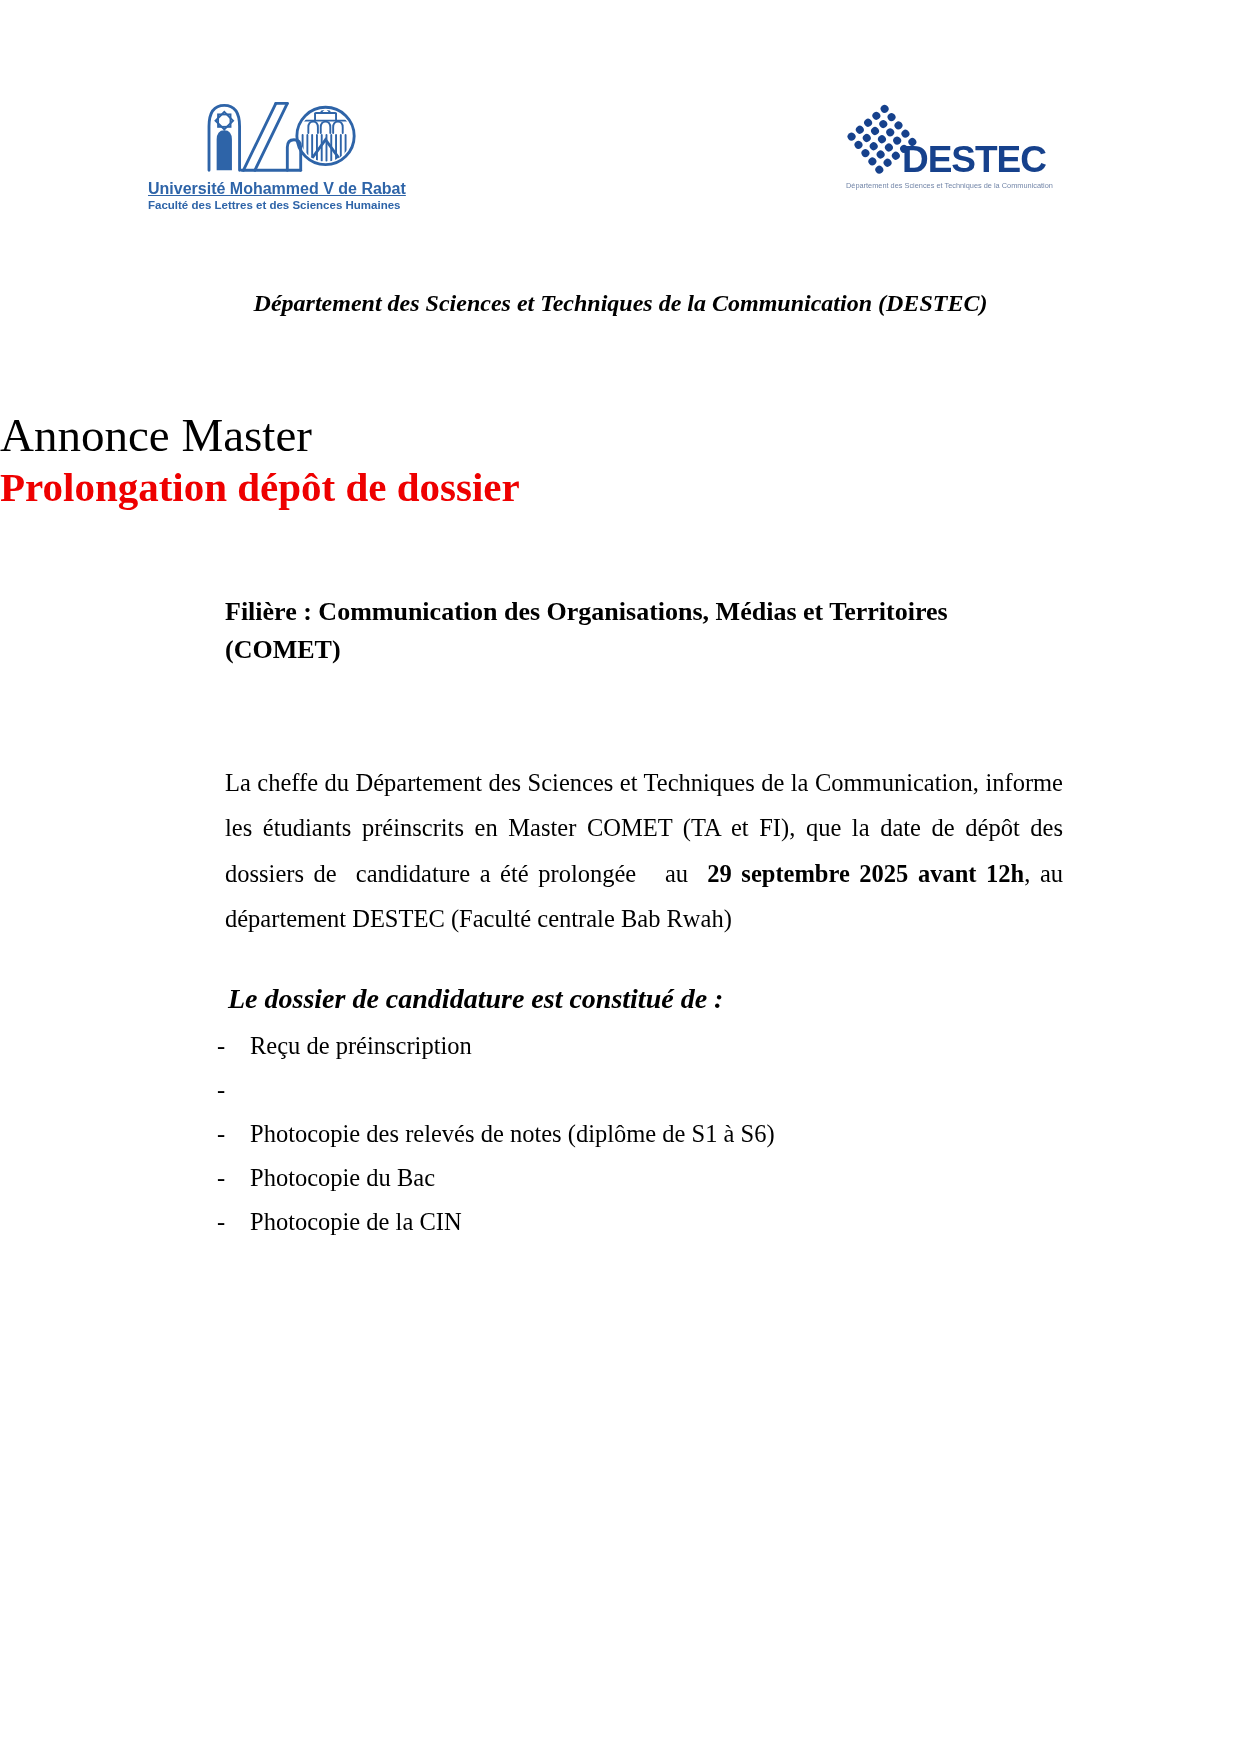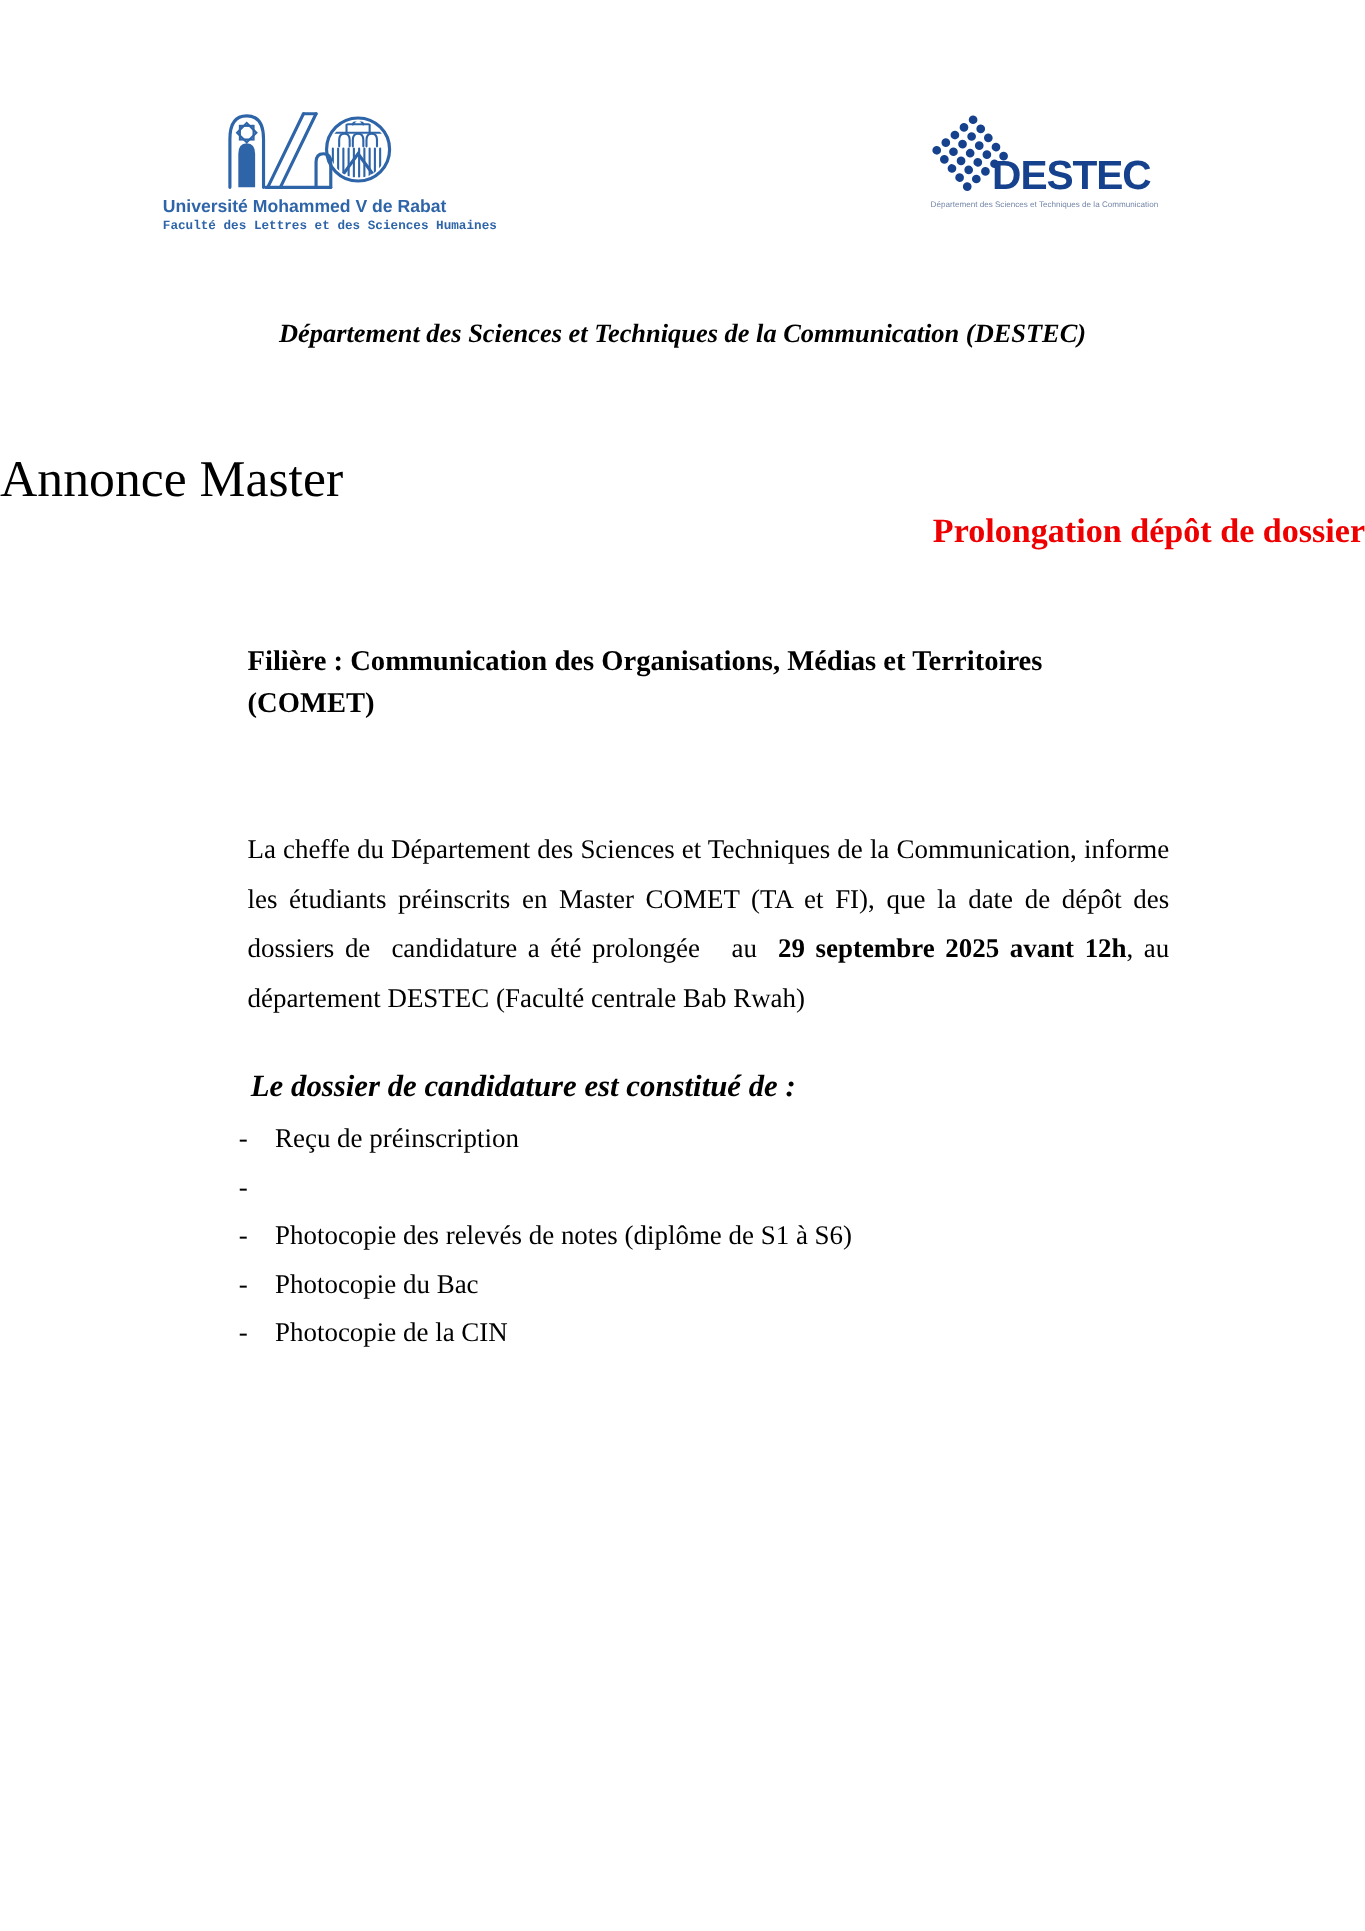--- a/index.html
+++ b/index.html
@@ -14,24 +14,24 @@
   }
   
   .logos {
     display:flex; justify-content:space-between; align-items:flex-start;
     padding:90px 195px 0 148px;
   }
   .uni-logo { width:250px; text-align:center; }
   .uni-logo svg { display:block; margin:0 auto; }
   .uni-line1 {
     font-family:"Liberation Sans","DejaVu Sans",sans-serif;
-    font-weight:bold; font-size:16px; color:#2E64A8; margin-top:2px; white-space:nowrap;
+    font-weight:bold; font-size:16px; color:#2E64A8; margin-top:2px; white-space:nowrap;text-decoration:underline;
   }
   .uni-line2 {
-    font-family:Liberation Mono, monospace;
+    font-family:Liberation Sans, sans-serif;
     font-weight:bold; font-size:11.5px; color:#2E64A8; margin-top:1px; white-space:nowrap;
   }
   .destec-logo { width:200px; padding-top:4px; }
   .destec-top { display:flex; align-items:flex-end; }
   .destec-word {
     font-family:"Liberation Sans","DejaVu Sans",sans-serif;
     font-weight:bold; font-size:37px; color:#16418C;
     letter-spacing:-1px; margin-left:-16px; margin-bottom:8px; line-height:1;text-align:right;
   }
   .destec-tagline {
@@ -42,22 +42,22 @@
   
   .dept-line {
     margin:78px 0 0 0; text-align:center;
     font-weight:bold; font-style:italic; font-size:24px; line-height:1.2;
   }
   .doc-title {
     margin:90px 0 0 0; text-align:left;
     font-weight:normal; font-size:47px; line-height:1.15;
   }
   .doc-subtitle {
-    margin:2px 0 12px 0; text-align:right;
-    font-weight:bold; font-size:31px; line-height:1.15; color:#EE0000;
+    margin:2px 0 12px 0; text-align:left;
+    font-weight:bold; font-size:41px; line-height:1.15; color:#EE0000;
   }
   .content { margin-left:225px; width:838px; }
   .filiere {
     margin:82px 0 0 0; text-align:left;
     font-weight:bold; font-size:26px; line-height:1.45;
   }
   .body-par {
     margin:92px 0 0 0;
     font-size:24.5px; line-height:1.84;
     text-align:justify; white-space:pre-wrap;

